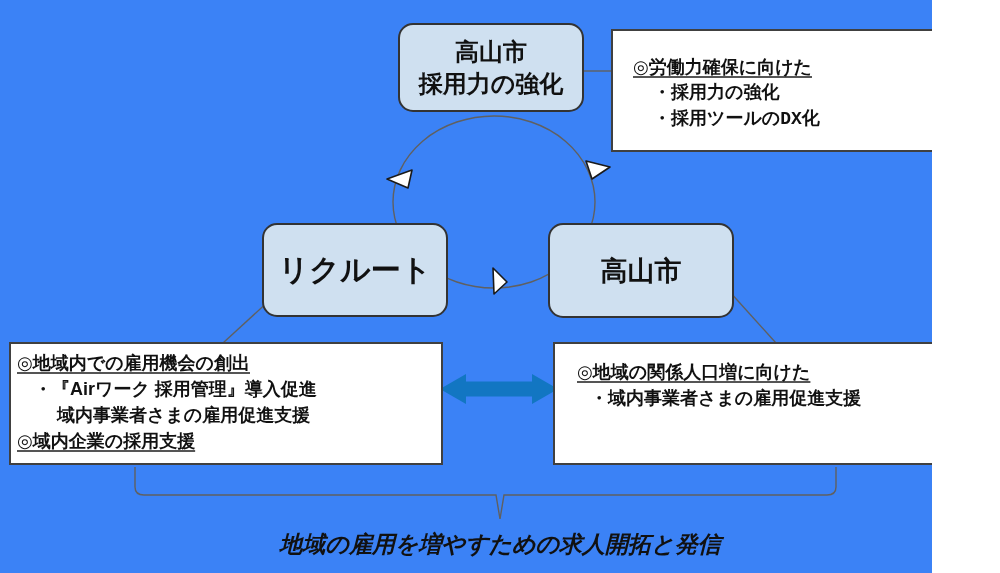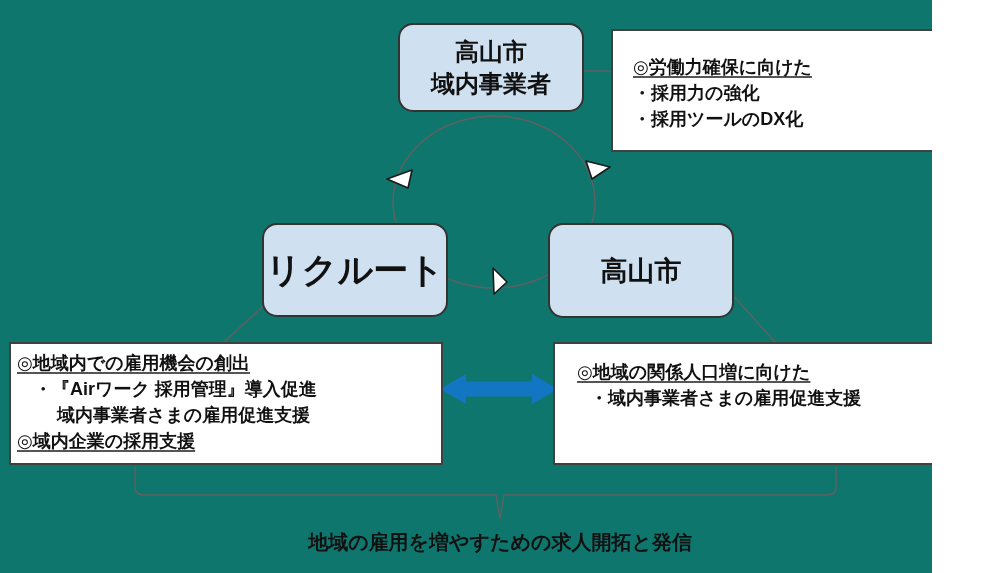--- a/index.html
+++ b/index.html
@@ -6,61 +6,61 @@
     --node-fill:#cfe0f0;
     --node-border:#333333;
     --note-border:#404040;
     --line:#606060;
     --arrow-blue:#1276c2;
     --text:#111111;
   }
   *{box-sizing:border-box; margin:0; padding:0;}
   html,body{background:#ffffff;}
   body{font-family:"Liberation Sans","DejaVu Sans",sans-serif; color:var(--text);}
-  #canvas{position:relative; width:932px; height:573px; background:#0f766e; overflow:hidden;}
+  #canvas{position:relative; width:932px; height:573px; background:#3b82f6; overflow:hidden;}
   #linework{position:absolute; left:0; top:0; width:1000px; height:573px; z-index:0;}
 
   .node{
     position:absolute; z-index:2;
     background:var(--node-fill);
     border:2px solid var(--node-border);
     border-radius:15px;
     display:flex; flex-direction:column; align-items:center; justify-content:center;
     text-align:center; font-weight:700; color:var(--text);
   }
   #node-business{left:398px; top:23px; width:186px; height:89px; font-size:24px; line-height:1.32;}
-  #node-recruit{left:262px; top:223px; width:186px; height:94px; font-size:35px;}
+  #node-recruit{left:262px; top:223px; width:186px; height:94px; font-size:30px;}
   #node-city{left:548px; top:223px; width:186px; height:95px; font-size:27px;}
 
   .note{
     position:absolute; z-index:2;
     background:#ffffff;
     border:2px solid var(--note-border);
     font-weight:700; color:var(--text);
     font-size:18px; line-height:26px;
   }
   #note-business{left:611px; top:29px; width:376px; height:123px; padding:23px 8px 0 20px;}
   #note-recruit{left:9px;  top:342px; width:434px; height:123px; padding:6px 6px 16px 6px;}
   #note-city{left:553px; top:342px; width:434px; height:123px; padding:15px 8px 12px 22px;}
 
   .uline{text-decoration:underline; text-underline-offset:3px; text-decoration-thickness:1.5px; text-decoration-color:#555555;}
-  .ind-a{}   
+  .ind-a{margin-left:20px;font-family:Liberation Mono, monospace;}   
   .ind-b{margin-left:17px;}   
   .ind-c{margin-left:40px;}   
   .ind-d{margin-left:13px;}   
 
   #partnership{
     position:absolute; z-index:2;
     left:440px; top:404px; width:120px;
     text-align:center; font-weight:700; font-size:22px; line-height:29px;
   }
   #caption{
     position:absolute; z-index:2;
     left:0; top:529px; width:1000px;
-    text-align:center; font-weight:700; font-size:20px;
+    text-align:center; font-weight:700; font-size:23px;font-style:italic;
   }
 </style>
 </head>
 <body>
 
 <div id="canvas">
 
   <svg id="linework" viewBox="0 0 1000 573" xmlns="http://www.w3.org/2000/svg">
 
     <ellipse cx="494" cy="202" rx="101" ry="86" fill="none" stroke="#606060" stroke-width="1.4"></ellipse>
@@ -73,21 +73,21 @@
     <line x1="271" y1="299" x2="223" y2="343" stroke="#606060" stroke-width="1.4"></line>
     <line x1="729" y1="291" x2="776" y2="343" stroke="#606060" stroke-width="1.4"></line>
 
     <polygon points="440,389 466,374 466,381.5 532,381.5 532,374 558,389 532,404 532,396.5 466,396.5 466,404" fill="#1276c2"></polygon>
 
     <path d="M135,467 L135,487 Q135,495 144,495 L496,495 L500,519 L504,495 L827,495 Q836,495 836,487 L836,467" fill="none" stroke="#606060" stroke-width="1.4"></path>
   </svg>
 
   <div class="node" id="node-business">
     <div>高山市</div>
-    <div>域内事業者</div>
+    <div>採用力の強化</div>
   </div>
 
   <div class="node" id="node-recruit">
     <div>リクルート</div>
   </div>
 
   <div class="node" id="node-city">
     <div>高山市</div>
   </div>
 

